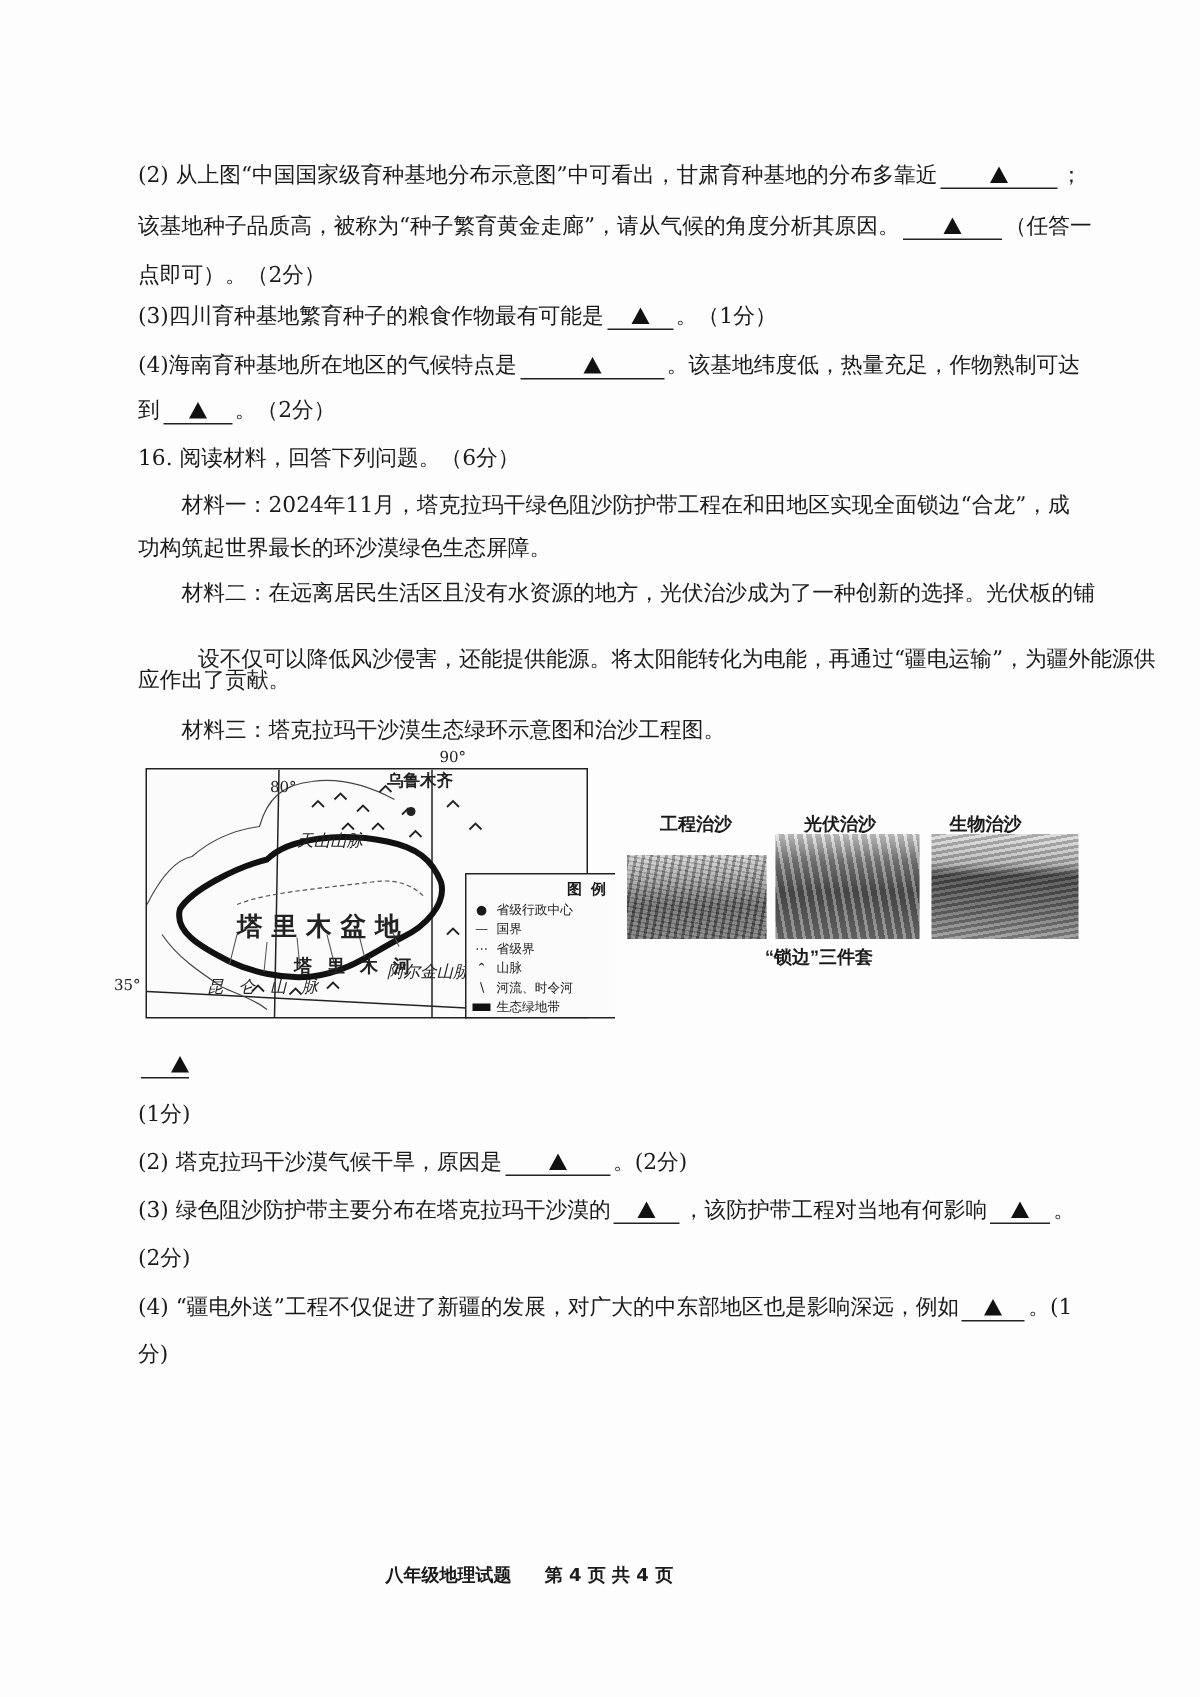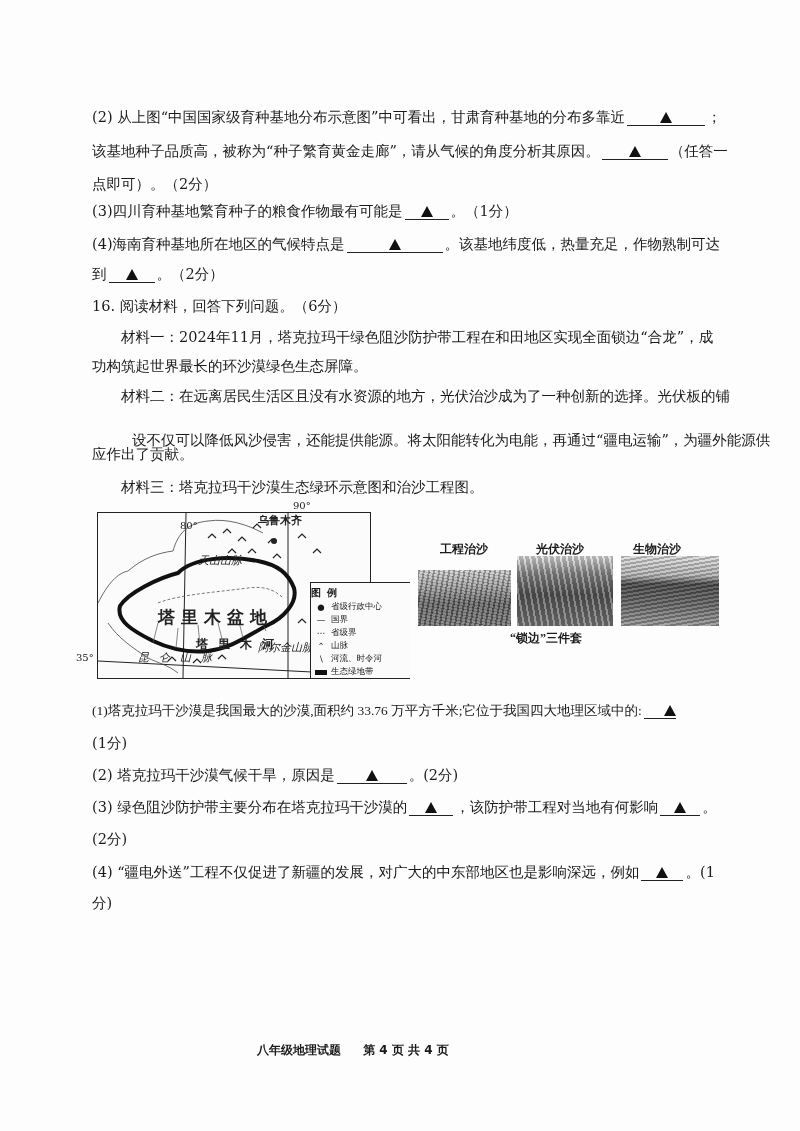--- a/index.html
+++ b/index.html
@@ -12,32 +12,32 @@
   .indent { left: 121px; }
   .blank {
     display: inline-block; border-bottom: 1.2px solid #222; text-align: center;
     height: 16px; line-height: 16px; vertical-align: baseline; margin: 0 2px;
   }
   .tri {
     display: inline-block; width: 0; height: 0;
     border-left: 6px solid transparent; border-right: 6px solid transparent;
     border-bottom: 11px solid #111; vertical-align: -1px;
   }
-  .sans { font-family: Liberation Serif, serif; }
+  .sans { font-family: Liberation Sans, sans-serif; }
 
   
   .map { position: absolute; left: 97px; top: 512px; width: 272px; height: 165px;
-    border: 1.5px solid #222; background: #fbfbfb; }
+    border: 1.5px solid #222; background: #fbfbfb; padding-left: 21px; }
   .map svg { position: absolute; left: 0; top: 0; }
   .map-lbl { position: absolute; font-size: 11px; color: #222; white-space: nowrap; }
   .map-lbl.big { font-size: 17px; font-weight: bold; letter-spacing: 6px; }
   .map-lbl.mid { font-size: 12px; font-weight: bold; letter-spacing: 10px; margin-top: 48px; }
   .legend { position: absolute; left: 310px; top: 582px; width: 99px; height: 95px;
     border: 1.2px solid #222; border-right: none; background: #fbfbfb; font-size: 8.5px; }
-  .legend .ttl { text-align: left; font-weight: bold; font-size: 10px; margin-top: 3px; letter-spacing: 6px; }
+  .legend .ttl { text-align: right; font-weight: bold; font-size: 10px; margin-top: 3px; letter-spacing: 6px; }
   .legend .row { display: flex; align-items: center; height: 13px; padding-left: 3px; white-space: nowrap; }
   .legend .sym { width: 14px; display: inline-block; margin-right: 3px; text-align: center; }
   .deg { position: absolute; font-size: 10px; color: #222; }
 
   
   .photo-title { position: absolute; font-size: 12px; font-weight: bold; top: 541px; }
   .photo {
     position: absolute; top: 570px; height: 56px;
     background:
       repeating-linear-gradient(100deg, rgba(0,0,0,.25) 0 2px, rgba(255,255,255,.15) 2px 5px),
@@ -154,21 +154,21 @@
 
 <span class="photo-title sans" style="left:440px;">工程治沙</span>
 <span class="photo-title sans" style="left:536px;">光伏治沙</span>
 <span class="photo-title sans" style="left:633px;">生物治沙</span>
 <div class="photo" style="left:418px; width:93px;"></div>
 <div class="photo p2" style="left:517px; width:96px;"></div>
 <div class="photo p3" style="left:621px; width:98px;"></div>
 <span class="photo-caption sans">“锁边”三件套</span>
 
 <div class="line" style="top:700px; right:40px;">
-  <span class="sans" style="font-size:13.5px;">(1)塔克拉玛干沙漠是我国最大的沙漠,面积约 33.76 万平方千米;它位于我国四大地理区域中的:</span><span class="blank" style="width:32px; text-align:right;"><span class="tri"></span></span>
+  <span class="blank" style="width:32px; text-align:right;"><span class="tri"></span></span>
 </div>
 <div class="line" style="top:733px;">(1分)</div>
 
 <div class="line" style="top:765px;">
   <span>(2) 塔克拉玛干沙漠气候干旱，原因是</span><span class="blank" style="width:70px"><span class="tri"></span></span><span>。(2分)</span>
 </div>
 
 <div class="line" style="top:797px;">
   <span>(3) 绿色阻沙防护带主要分布在塔克拉玛干沙漠的</span><span class="blank" style="width:44px"><span class="tri"></span></span><span>，该防护带工程对当地有何影响</span><span class="blank" style="width:40px"><span class="tri"></span></span><span>。</span>
 </div>

